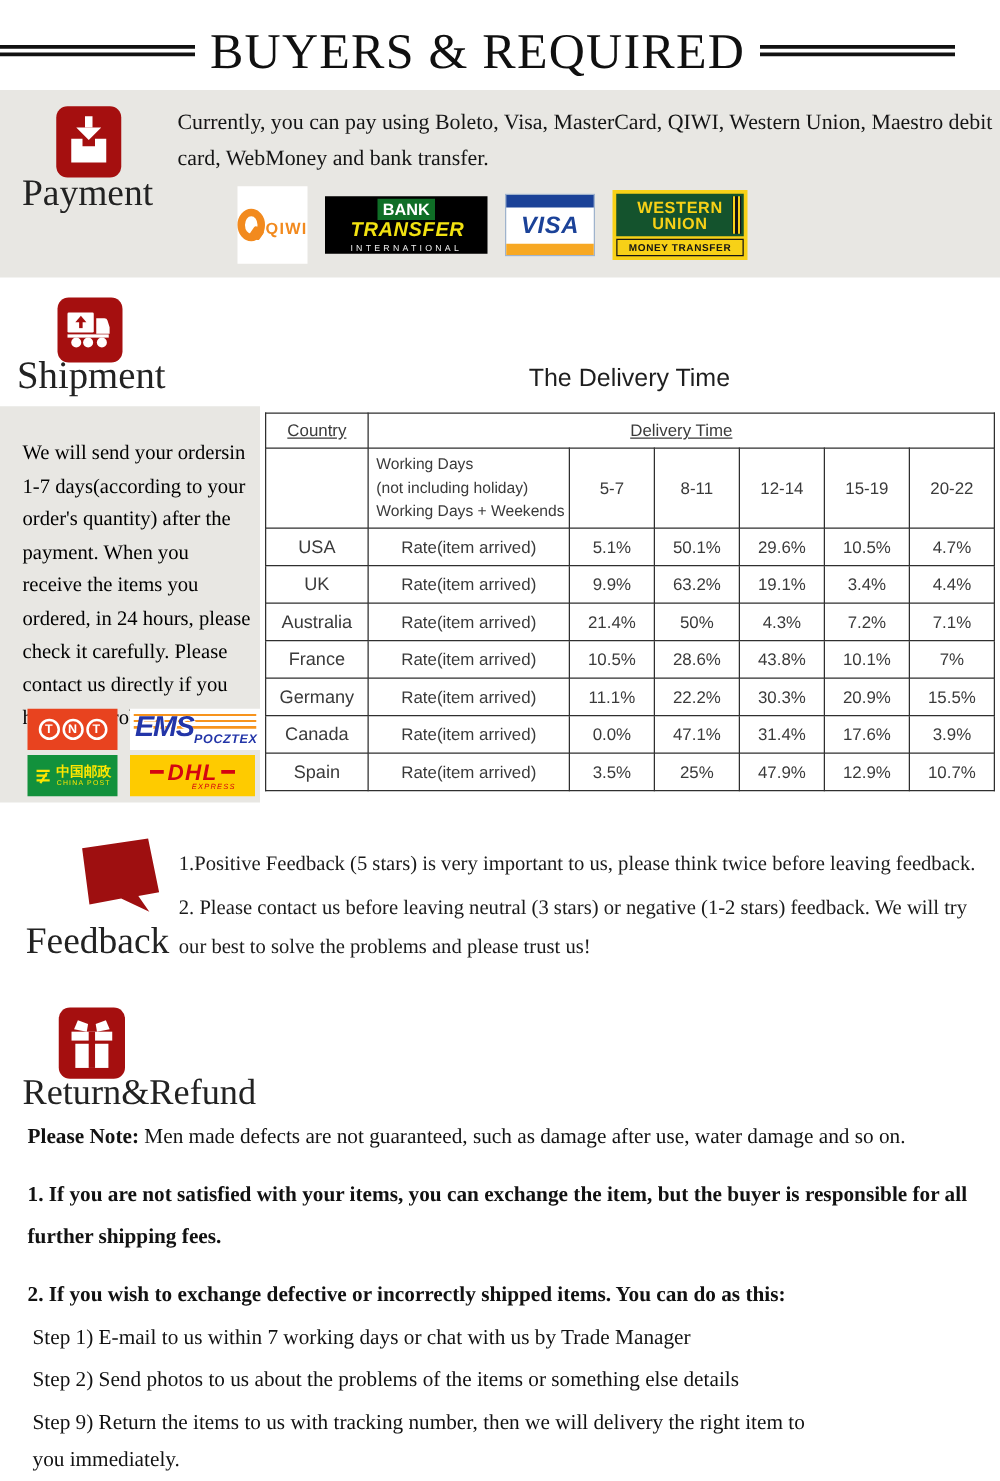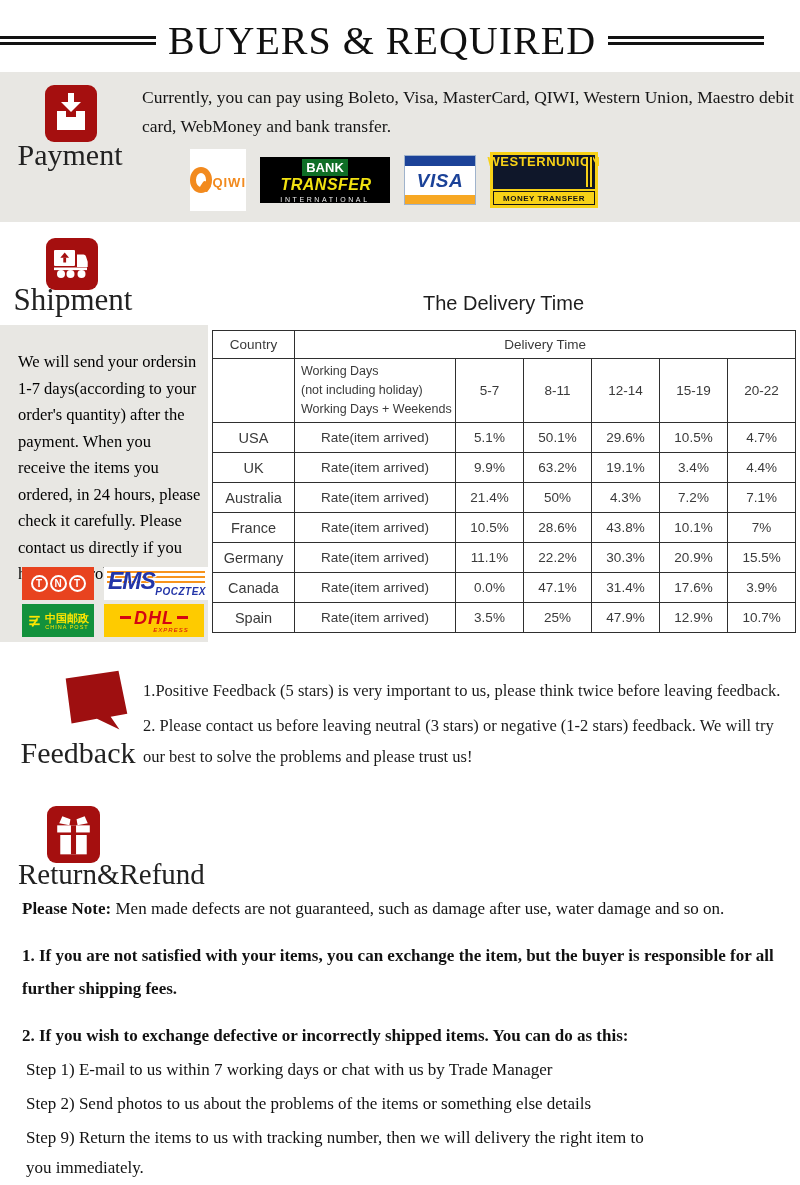--- a/index.html
+++ b/index.html
@@ -45,22 +45,22 @@
   .bt-intl { color:#f0f0f0; font-size:7px; letter-spacing:2.6px; text-align:center; margin-top:2px; }
 
   .visa { width:72px; height:50px; background:#fff; border:1px solid #9fb3cc;
           display:flex; flex-direction:column; }
   .visa-top { height:10px; background:#1b4298; }
   .visa-mid { flex:1; display:flex; align-items:center; justify-content:center; }
   .visa-txt { color:#1b4298; font-weight:bold; font-style:italic; font-size:19px; letter-spacing:0.5px; }
   .visa-bot { height:9px; background:#f7a823; }
 
   .wu { width:108px; height:56px; background:#f7d117; padding:3px; display:flex; flex-direction:column; }
-  .wu-black { flex:1; background:#0f172a; color:#f7d117; text-align:center; position:relative;
-              display:flex; justify-content:center; }
+  .wu-black { flex:1; background:#14532d; color:#f7d117; text-align:center; position:relative;
+              display:flex; flex-direction:column; justify-content:center; }
   .wu-w1, .wu-w2 { font-weight:bold; font-size:13px; line-height:13px; letter-spacing:0.5px; }
   .wu-bars { position:absolute; right:2px; top:2px; bottom:2px; width:7px;
              background:repeating-linear-gradient(90deg,#f7d117 0 2px,#141414 2px 4px); }
   .wu-bottom { height:14px; margin-top:2px; border:1px solid #141414; background:#f7d117;
                color:#141414; font-weight:bold; font-size:8px; display:flex;
                align-items:center; justify-content:center; letter-spacing:0.5px; }
 
   
   .ship-icon { left:46px; top:238px; width:52px; height:52px; }
   .ship-label { left:8px; top:282px; width:130px; font-size:31px; }
@@ -91,21 +91,21 @@
   .dhl-row { display:flex; align-items:center; gap:3px; }
   .dhl-dash { width:11px; height:3px; background:#d40511; }
   .dhl-txt { color:#d40511; font-weight:bold; font-style:italic; font-size:18px; letter-spacing:1px; line-height:18px; }
   .dhl-sub { color:#d40511; font-style:italic; font-size:6px; letter-spacing:1px; margin-left:34px; }
 
   
   .delivery-table { position:absolute; left:212px; top:330px; width:583px;
                     border-collapse:collapse; font-family:"Liberation Sans", sans-serif;
                     color:#3a3a3a; table-layout:fixed; background:#fff; }
   .delivery-table td { border:1.5px solid #2f2f2f; text-align:center; font-size:13.5px; }
-  .delivery-table tr.h1 td { height:28px; }
+  .delivery-table tr.h1 td { height:28px;text-decoration:underline; }
   .delivery-table tr.h2 td { height:64px; }
   .delivery-table tbody td { height:30px; }
   .delivery-table td.wd { text-align:left; padding-left:6px; font-size:12.5px; line-height:19px; }
   .delivery-table tbody td.country { font-size:14.5px; }
 
   
   .fb-icon { position:absolute; left:52px; top:666px; width:88px; height:80px; }
   .fb-label { left:8px; top:736px; width:140px; }
   .fb-p1 { position:absolute; left:143px; top:676px; width:650px; font-size:16.5px; line-height:29px; }
   .fb-p2 { position:absolute; left:143px; top:710px; width:648px; font-size:16.5px; line-height:31px; }

